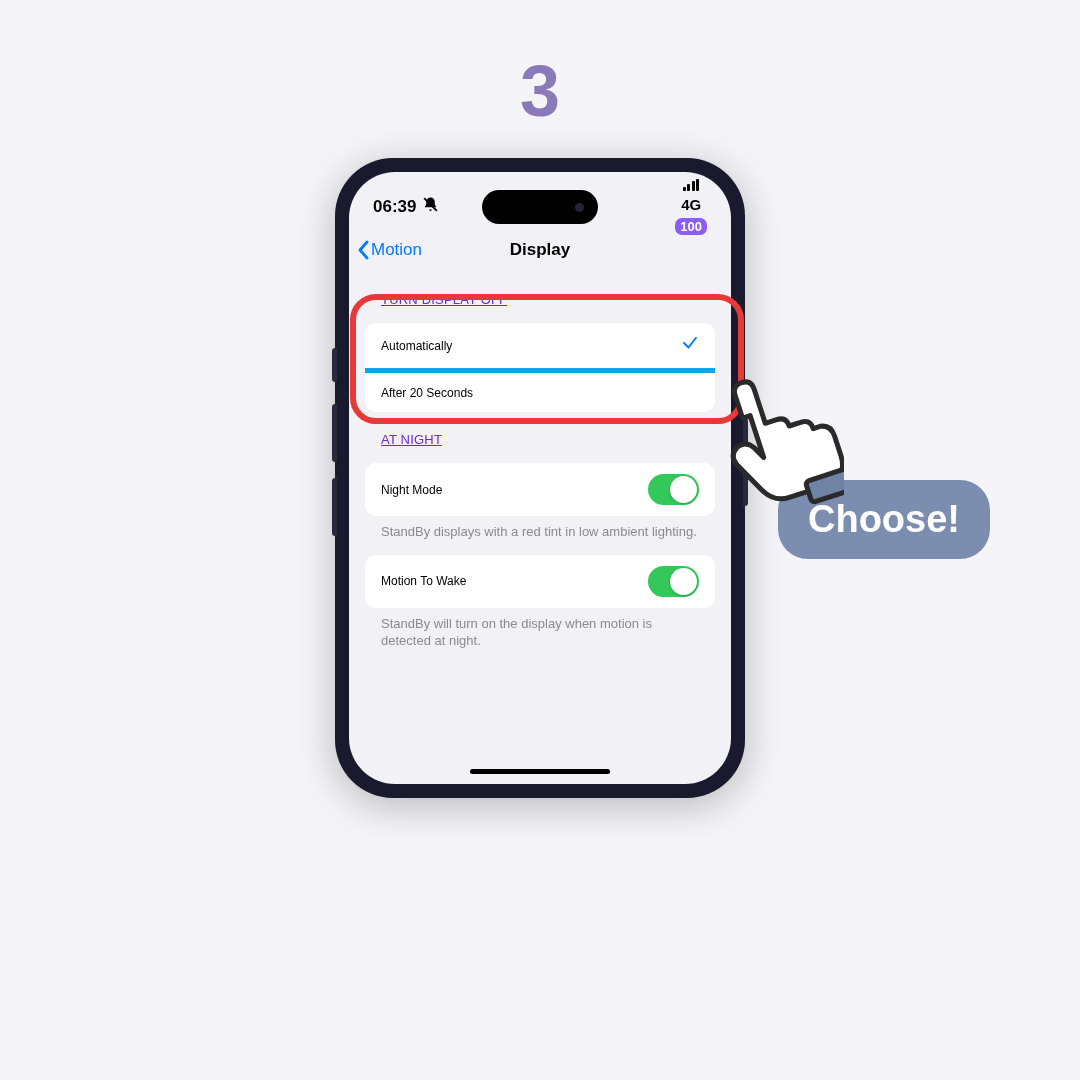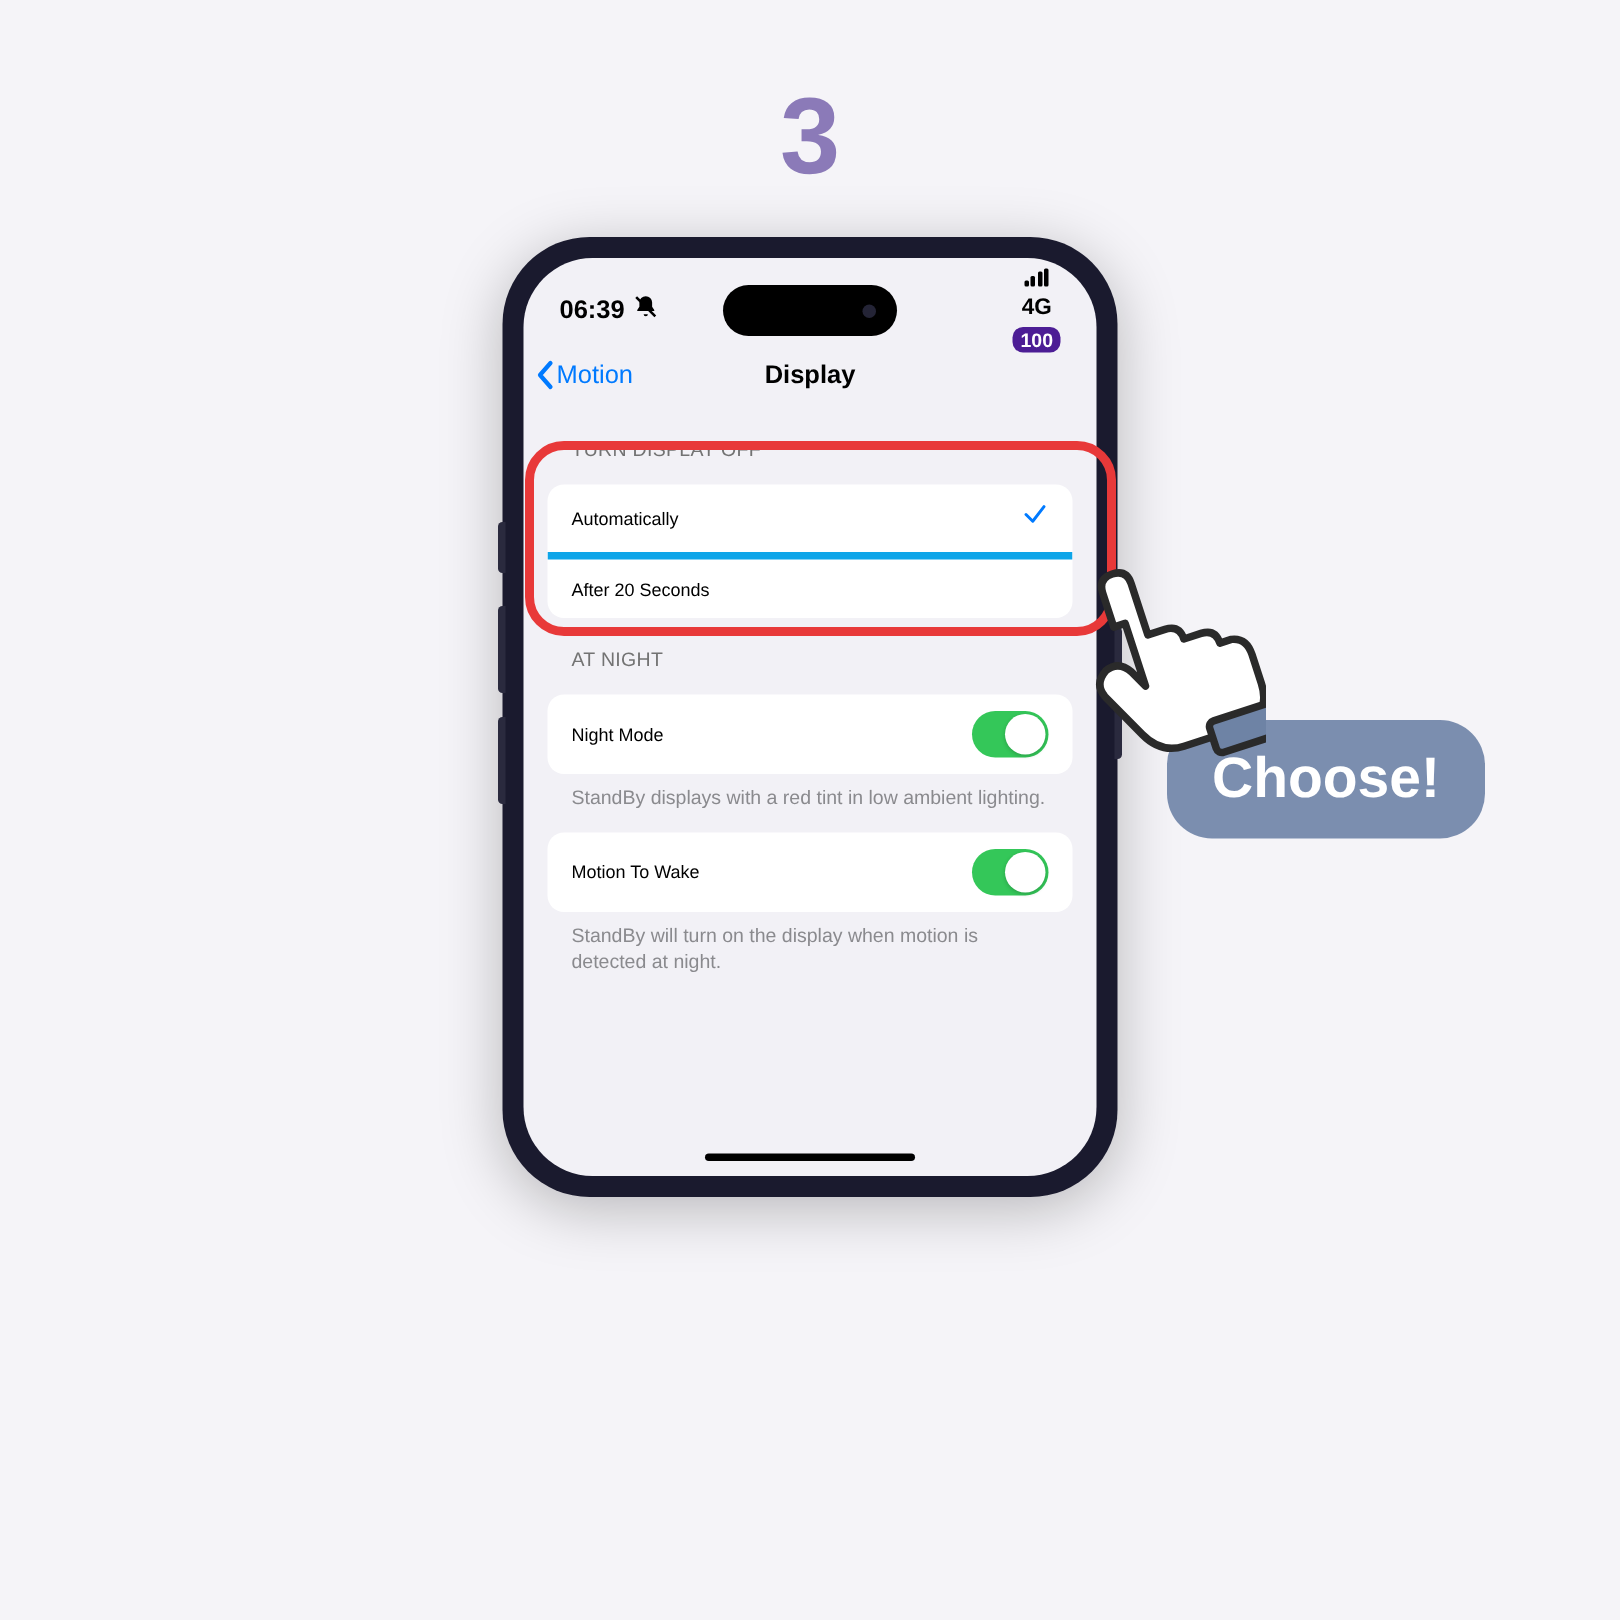--- a/index.html
+++ b/index.html
@@ -67,21 +67,21 @@
       padding: 14px 24px 0;
       font-size: 17px;
       font-weight: 600;
       color: #000;
     }
     .status-left { display:flex; align-items:center; gap:6px; }
     .status-right { display:flex; align-items:center; gap:5px;flex-direction:column; }
     .sig-bars { display:flex; align-items:flex-end; gap:1.5px; height:12px; }
     .sig-bars span { width:3px; background:#000; border-radius:1px; }
     .sig-bars span:nth-child(1){height:4px}.sig-bars span:nth-child(2){height:7px}.sig-bars span:nth-child(3){height:10px}.sig-bars span:nth-child(4){height:12px}
-    .battery-pill { display:flex; align-items:center; background:#4c1d95; color:#fff; border-radius:7px; padding:1px 5px; font-size:13px; font-weight:700; }
+    .battery-pill { display:flex; align-items:center; background:#8b5cf6; color:#fff; border-radius:7px; padding:1px 5px; font-size:13px; font-weight:700; }
     .nav-bar {
       height: 44px;
       display: flex;
       align-items: center;
       justify-content: center;
       position: relative;
       padding: 0 10px;
     }
     .back-btn {
       position: absolute;
@@ -89,24 +89,25 @@
       display: flex;
       align-items: center;
       color: #007aff;
       font-size: 17px;
       gap: 2px;
     }
     .nav-title { font-size: 17px; font-weight: 600; color: #000; }
     .content { padding: 0 16px; }
     .group-header {
       font-size: 13px;
-      color: #737373;
+      color: #6d28d9;
       text-transform: uppercase;
       padding: 20px 16px 16px;
       letter-spacing: 0.2px;
+      text-decoration: underline;
     }
     .list-group {
       background: #fff;
       border-radius: 11px;
       overflow: hidden;
     }
     .list-row {
       min-height: 44px;
       display: flex;
       align-items: center;

